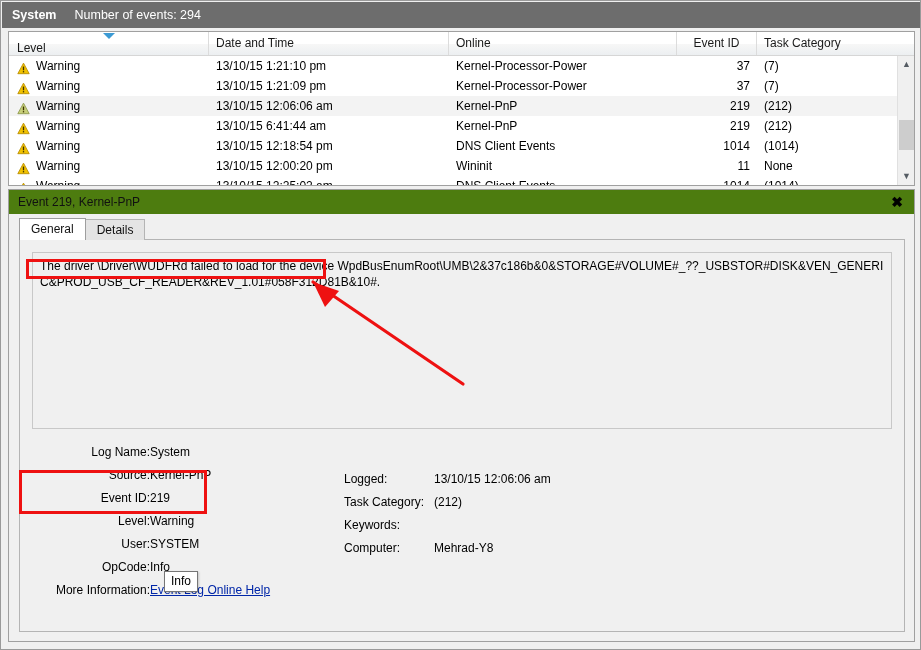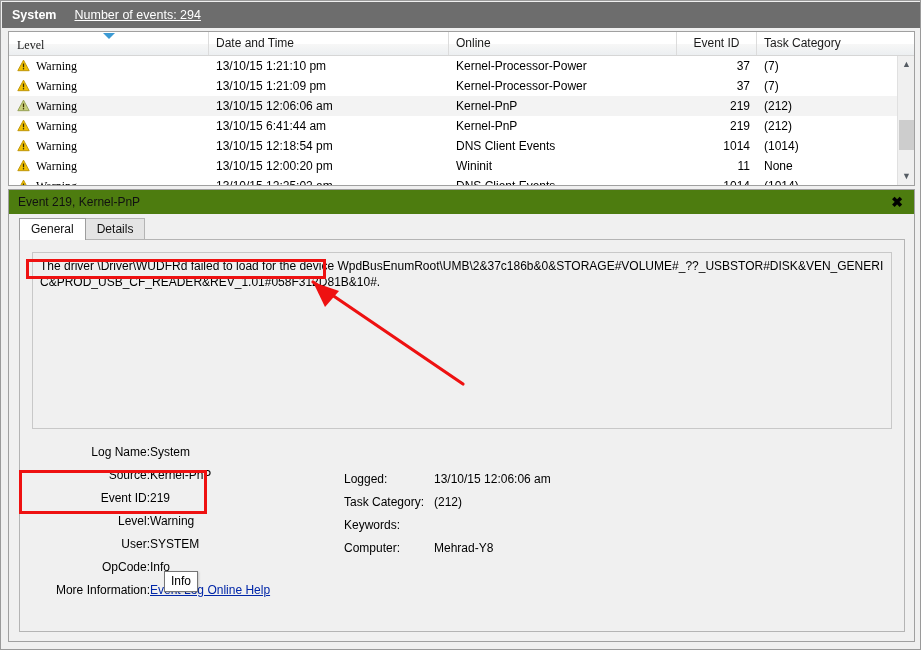--- a/index.html
+++ b/index.html
@@ -41,21 +41,20 @@
     box-sizing: border-box;
     padding-left: 10px;
   }
   .logbar .lb-title {
     font-weight: bold;
     font-size: 12.5px;
     margin-right: 18px;
   }
   .logbar .lb-count {
     font-size: 12.5px;
-    text-decoration: underline;
   }
 
   
   .listwrap {
     position: absolute;
     left: 7px; top: 30px;
     width: 907px; height: 155px;
     background: #ffffff;
     border: 1px solid #a0a0a0;
     box-sizing: border-box;
@@ -107,21 +106,21 @@
   .row.sel { background: #f3f3f3; }
   .cell {
     box-sizing: border-box;
     padding: 0 7px;
     font-size: 12px;
     white-space: nowrap;
     overflow: hidden;
     line-height: 20px;
   }
   .cell.num { text-align: right; }
-  .c-level { width: 200px; display: flex; align-items: center; padding-left: 8px; font-family: Liberation Serif, serif; }
+  .c-level { width: 200px; display: flex; align-items: flex-end; padding-left: 8px; }
   .c-date  { width: 240px; }
   .c-src   { width: 228px; }
   .c-eid   { width: 80px; }
   .c-task  { width: 140px; }
 
   
   .warn-ico {
     width: 13px; height: 13px;
     margin-right: 6px;
     flex: 0 0 auto;
@@ -187,21 +186,21 @@
     color: #000;
     cursor: default;
   }
 
   
   .tabstrip {
     position: absolute;
     left: 10px; top: 28px;
     height: 22px;
     display: flex;
-    align-items: flex-start;
+    align-items: center;
     z-index: 3;
   }
   .tab {
     box-sizing: border-box;
     height: 21px;
     padding: 0 11px;
     font-size: 12px;
     line-height: 20px;
     border: 1px solid #b4b4b4;
     border-bottom: none;

